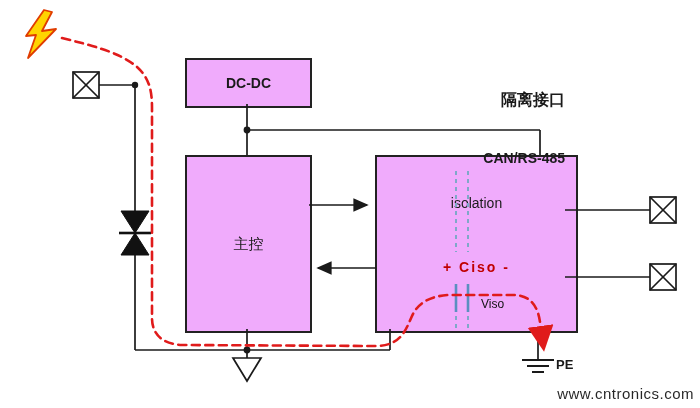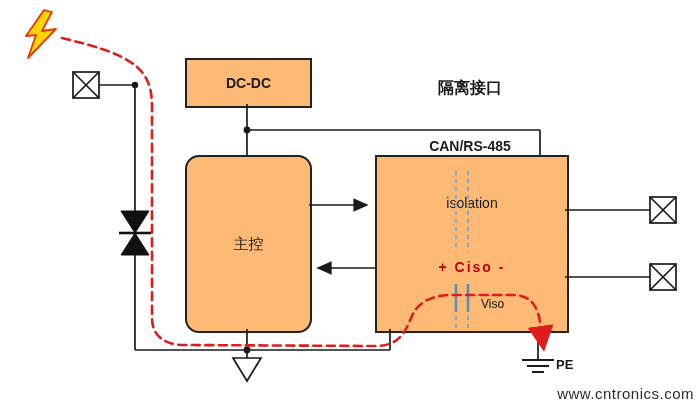--- a/index.html
+++ b/index.html
@@ -1,28 +1,28 @@
 <!DOCTYPE html>
 <html><head>
 <meta charset="utf-8">
 <style>
   html,body{margin:0;padding:0;background:#fff;}
   #stage{
     position:relative;width:700px;height:408px;background:#ffffff;overflow:hidden;
     font-family:"Liberation Sans","DejaVu Sans",sans-serif;color:#1a1a1a;
   }
   .box{
-    position:absolute;border:2px solid #222;background:#fdba74;
+    position:absolute;border:2px solid #222;background:#f0abfc;
     display:flex;align-items:center;justify-content:center;text-align:center;
   }
   #dcdc-box{left:185px;top:58px;width:123px;height:46px;font-size:14px;font-weight:bold;}
-  #mcu-box{left:185px;top:155px;width:123px;height:174px;font-size:15px;font-weight:500;border-radius:14px;}
-  #iso-box{left:375px;top:155px;width:190px;height:174px;}
+  #mcu-box{left:185px;top:155px;width:123px;height:174px;font-size:15px;font-weight:500;}
+  #iso-box{left:375px;top:155px;width:190px;height:174px;padding-left:9px;}
   #iso-heading{
-    position:absolute;left:375px;top:78px;width:190px;text-align:center;line-height:1.25;
+    position:absolute;left:375px;top:90px;width:190px;text-align:right;line-height:1.25;
   }
   #iso-heading .l1{font-size:16px;font-weight:bold;}
   #iso-heading .l2{font-size:14px;font-weight:bold;margin-top:40px;}
   .iso-inner{position:absolute;left:0;width:100%;text-align:center;}
   #isolation-label{top:38px;font-size:14px;font-weight:500;}
   #viso-label{top:102px;font-size:14px;font-weight:bold;color:#c00000;letter-spacing:2px;}
   #ciso-label{position:absolute;left:104px;top:140px;font-size:12px;color:#111;}
   #pe-label{position:absolute;left:556px;top:357px;font-size:13px;font-weight:bold;}
   #watermark{
     position:absolute;right:6px;bottom:6px;font-size:15px;color:#000000;opacity:.85;

